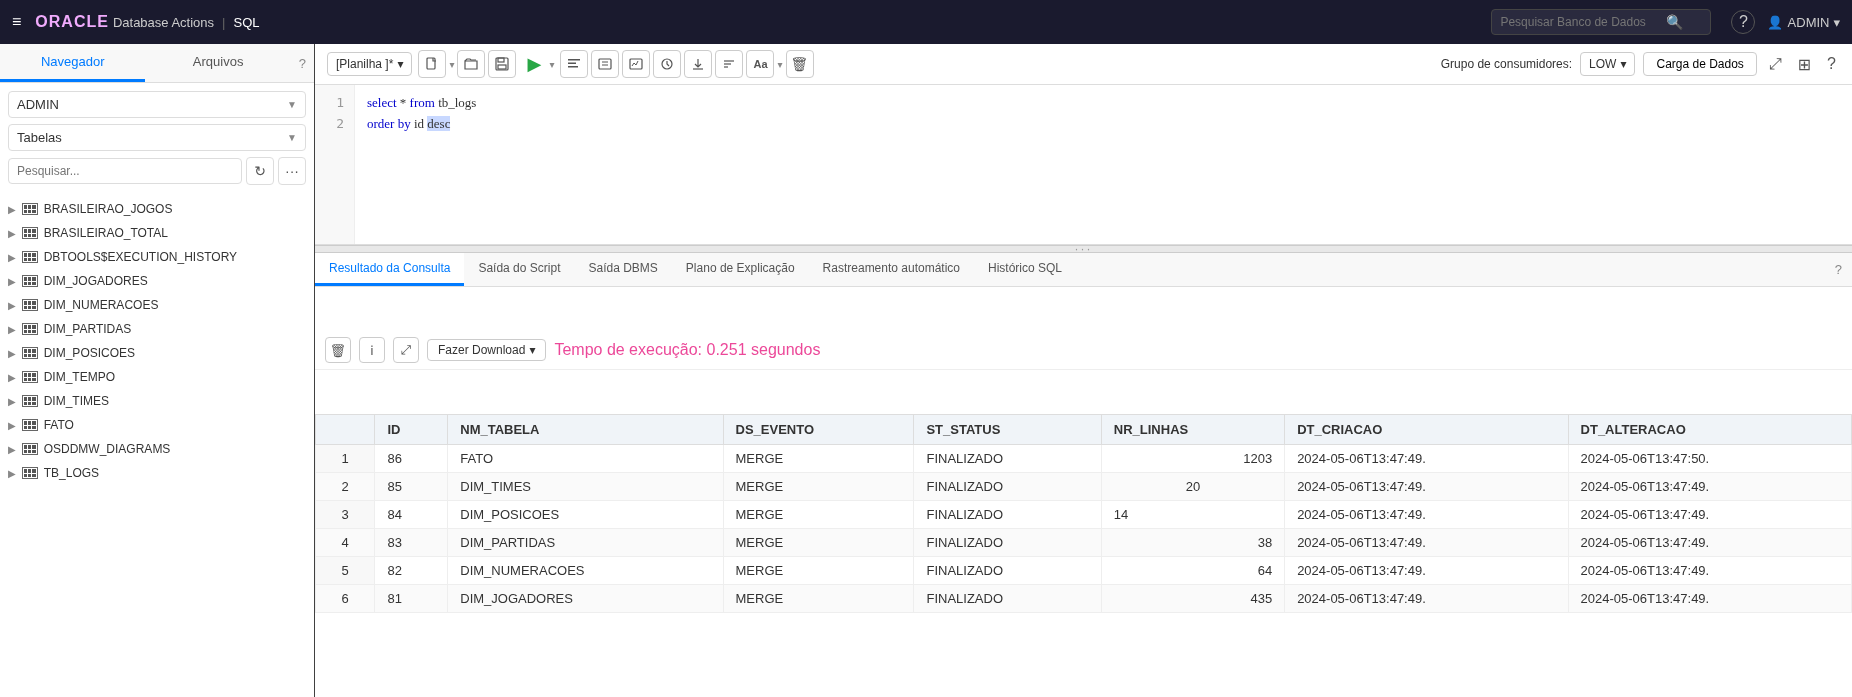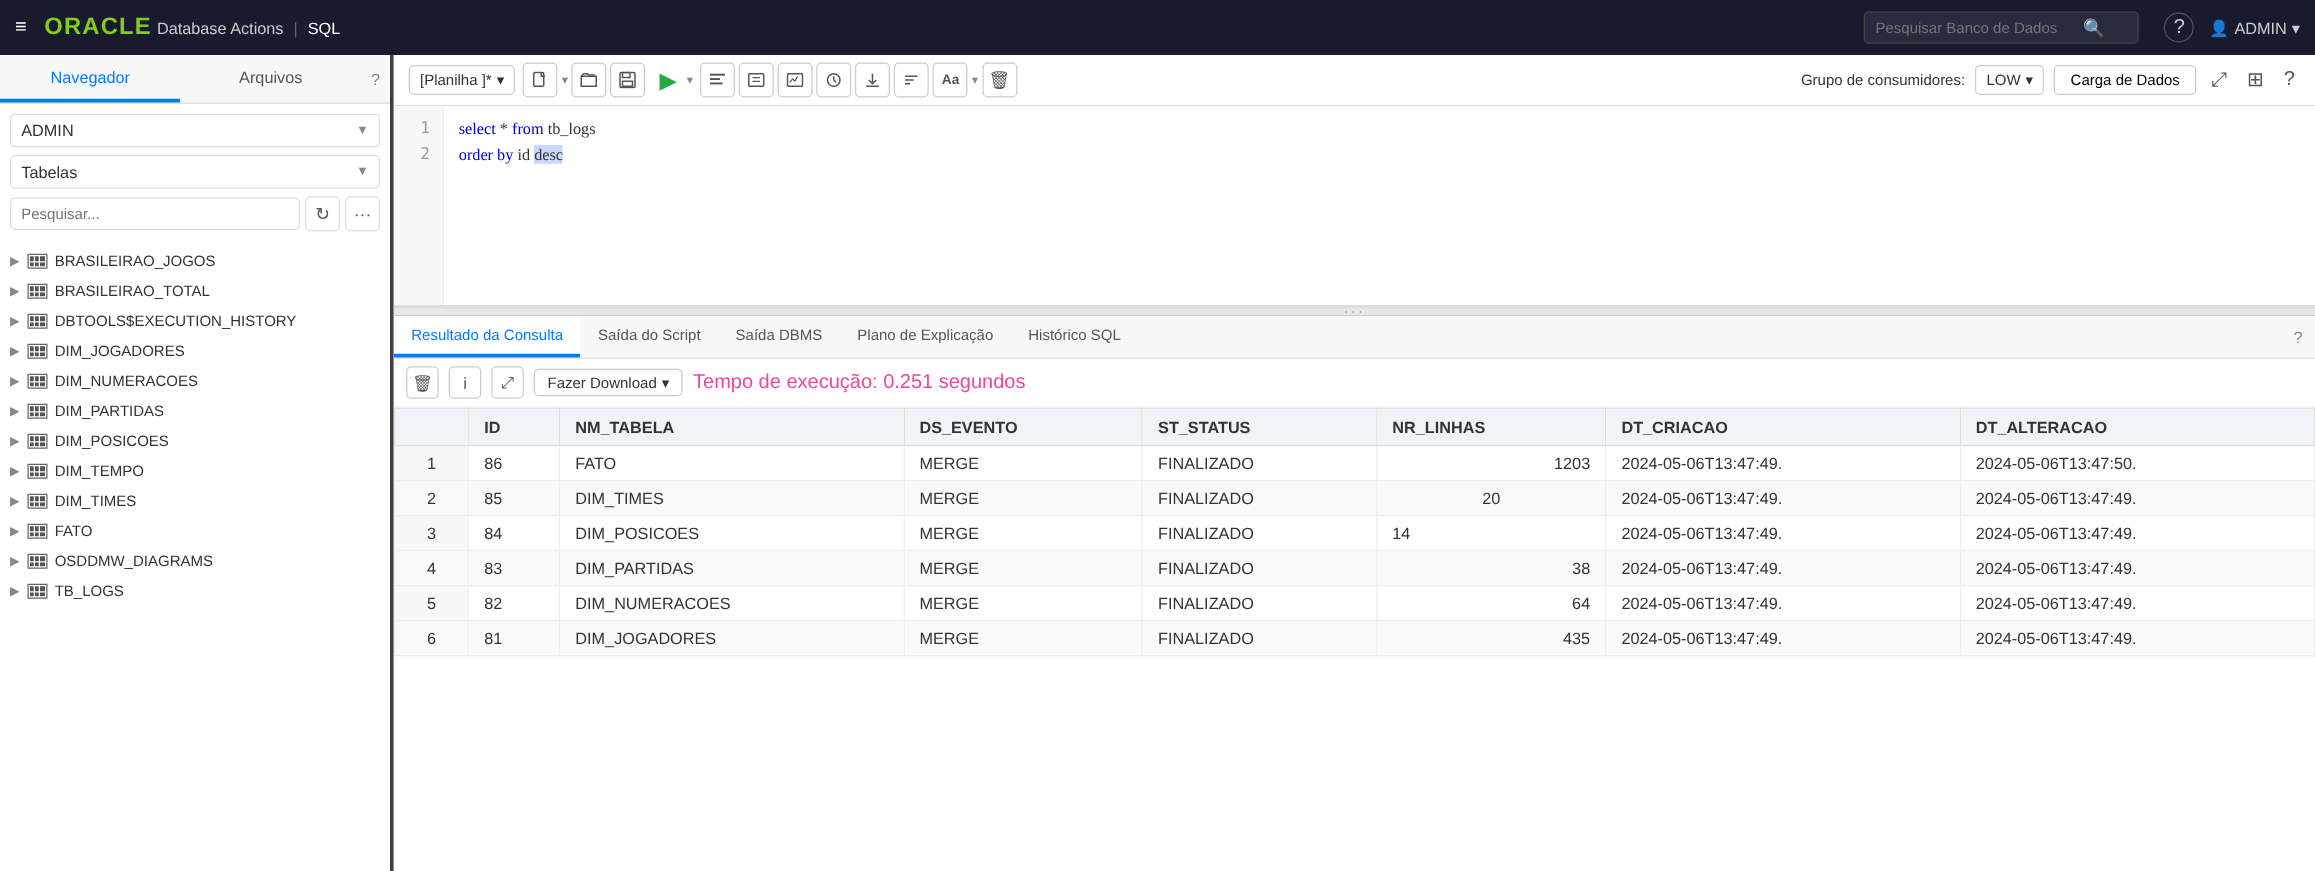--- a/index.html
+++ b/index.html
@@ -10,21 +10,21 @@
       background: #1a1a2e;
       color: #fff;
       height: 44px;
       display: flex;
       align-items: center;
       padding: 0 12px;
       gap: 8px;
     }
     .top-nav .hamburger { font-size: 16px; cursor: pointer; margin-right: 6px; }
     .oracle-logo { display: flex; align-items: center; gap: 4px; }
-    .oracle-logo .oracle-text { color: #84cc16; font-weight: bold; font-size: 19px; letter-spacing: 1px; }
+    .oracle-logo .oracle-text { color: #f0abfc; font-weight: bold; font-size: 16px; letter-spacing: 1px; }
     .oracle-logo .db-actions { color: #ccc; font-size: 13px; }
     .oracle-logo .separator { color: #666; margin: 0 4px; }
     .oracle-logo .sql-text { color: #fff; font-size: 13px; }
     .top-nav-spacer { flex: 1; }
     .search-box {
       background: #2a2a3e;
       border: 1px solid #444;
       border-radius: 4px;
       display: flex;
       align-items: center;
@@ -48,21 +48,21 @@
     
     .main-layout {
       display: flex;
       height: calc(697px - 44px);
     }
 
     
     .sidebar {
       width: 315px;
       background: #fff;
-      border-right: 3px solid #404040;
+      border-right: 1px solid #404040;
       display: flex;
       flex-direction: column;
       flex-shrink: 0;
     }
     .sidebar-tabs {
       display: flex;
       border-bottom: 1px solid #ddd;
       background: #f8f8f8;
     }
     .sidebar-tab {
@@ -291,20 +291,21 @@
       letter-spacing: 2px;
     }
 
     
     .results-panel {
       flex: 1;
       background: #fff;
       display: flex;
       flex-direction: column;
       overflow: hidden;
+      gap: 44px;
     }
     .result-tabs {
       display: flex;
       border-bottom: 1px solid #ddd;
       background: #f8f8f8;
       align-items: center;
     }
     .result-tab {
       padding: 8px 14px;
       cursor: pointer;
@@ -703,20 +704,21 @@
     </div>
 
     <div class="resize-handle"></div>
 
     <div class="results-panel">
       <div class="result-tabs">
         <div class="result-tab active">Resultado da Consulta</div>
         <div class="result-tab">Saída do Script</div>
         <div class="result-tab">Saída DBMS</div>
         <div class="result-tab">Plano de Explicação</div>
+        <div class="result-tab">Rastreamento automático</div>
         <div class="result-tab">Histórico SQL</div>
         <div class="result-tab-spacer"></div>
         <div class="result-help">?</div>
       </div>
       <div class="result-toolbar">
         <div class="result-toolbar-btn">🗑</div>
         <div class="result-toolbar-btn">ℹ</div>
         <div class="result-toolbar-btn">⤢</div>
         <div class="download-btn">
           <span>Fazer Download</span>

